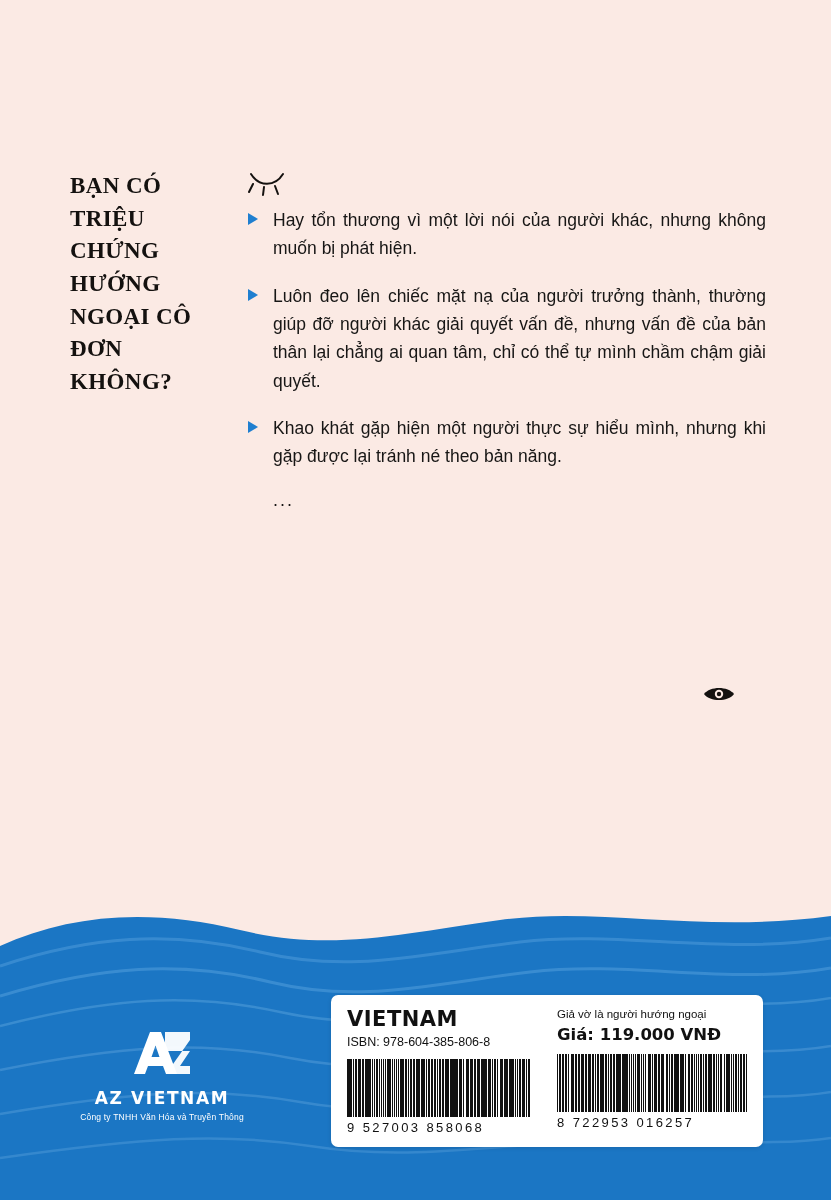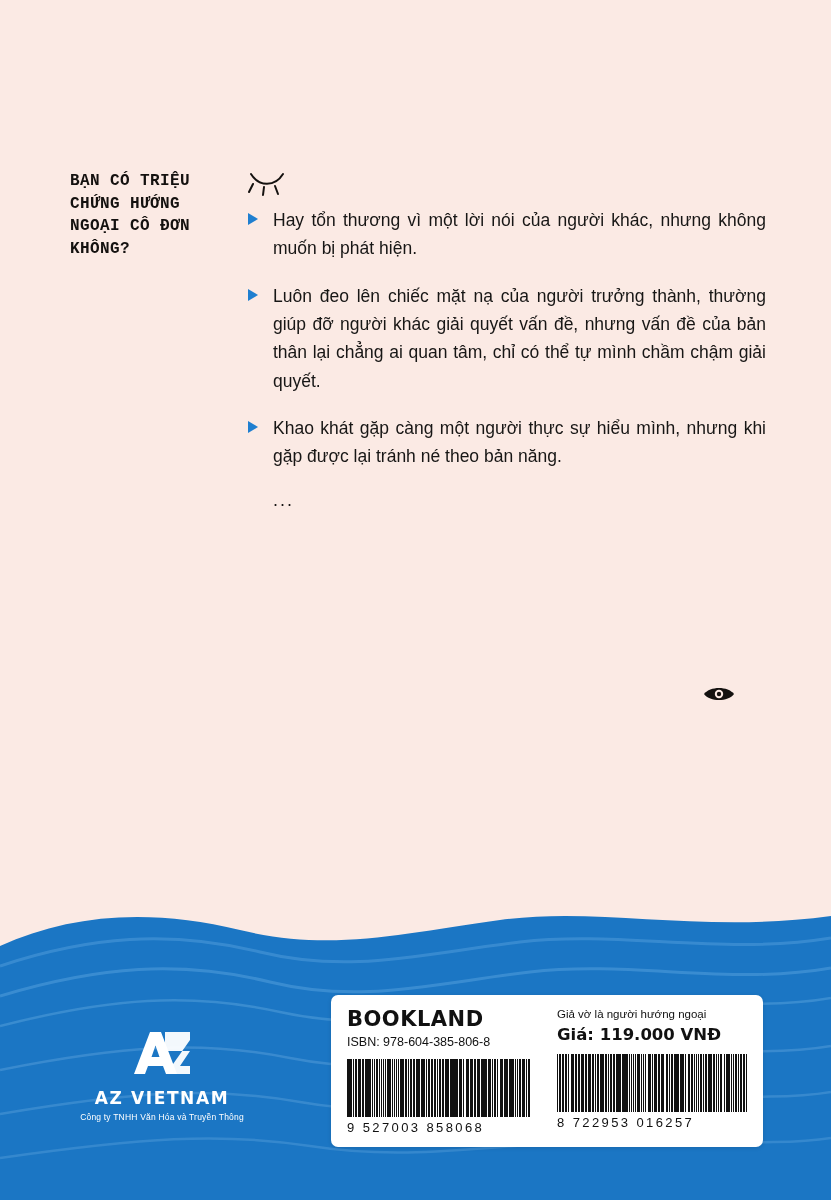--- a/index.html
+++ b/index.html
@@ -27,23 +27,23 @@
     top: 170px;
     left: 0;
     right: 0;
     display: flex;
     align-items: flex-start;
   }
 
   .headline {
     width: 150px;
     margin-left: 70px;
-    font-family: Liberation Mono, monospace;
+    font-family: Liberation Serif, serif;
     font-weight: bold;
-    font-size: 16px;
+    font-size: 23px;
     line-height: 1.42;
     letter-spacing: 0.4px;
     color: #14110f;
     text-transform: uppercase;
     flex: none;
   }
 
   .body-col {
     margin-left: 26px;
     width: 520px;
@@ -226,21 +226,21 @@
         <span>Hay tổn thương vì một lời nói của người khác, nhưng không muốn bị phát hiện.</span>
       </div>
 
       <div class="para">
         <span class="bullet"></span>
         <span>Luôn đeo lên chiếc mặt nạ của người trưởng thành, thường giúp đỡ người khác giải quyết vấn đề, nhưng vấn đề của bản thân lại chẳng ai quan tâm, chỉ có thể tự mình chầm chậm giải quyết.</span>
       </div>
 
       <div class="para">
         <span class="bullet"></span>
-        <span>Khao khát gặp càng một người thực sự hiểu mình, nhưng khi gặp được lại tránh né theo bản năng.</span>
+        <span>Khao khát gặp hiện một người thực sự hiểu mình, nhưng khi gặp được lại tránh né theo bản năng.</span>
       </div>
 
       <div class="ellipsis">...</div>
 
       <div class="open-eye">
         <svg width="34" height="20" viewBox="0 0 34 20" xmlns="http://www.w3.org/2000/svg">
           <path d="M2 10 C8 2, 26 2, 32 10 C26 18, 8 18, 2 10 Z" fill="#14110f"></path>
           <circle cx="17" cy="10" r="4.2" fill="#fbeae4"></circle>
           <circle cx="17" cy="10" r="2.2" fill="#14110f"></circle>
         </svg>
@@ -267,21 +267,21 @@
         <path d="M18 4 L2 46 L13 46 L16 38 L31 38 L34 46 L45 46 L29 4 Z M19.5 29 L23.5 17.5 L27.5 29 Z" fill="#ffffff"></path>
         <path d="M33 4 L58 4 L58 12 L45 12 L58 12 L34 46 L58 46 L58 38 L48 38 L58 23 L33 23 Z" fill="#ffffff" opacity="0.95"></path>
       </svg>
     </div>
     <div class="logo-name">AZ VIETNAM</div>
     <div class="logo-sub">Công ty TNHH Văn Hóa và Truyền Thông</div>
   </div>
 
   <div class="barcode-panel">
     <div class="bc-left">
-      <div class="publisher">BOOKLAND</div>
+      <div class="publisher">VIETNAM</div>
       <div class="isbn">ISBN: 978-604-385-806-8</div>
       <div class="barcode">
           <span class="bar" style="width:1px"></span>
           <span style="width:1px;display:inline-block"></span>
           <span class="bar" style="width:1px"></span>
           <span style="width:1px;display:inline-block"></span>
           <span class="bar" style="width:1px"></span>
           <span style="width:1px;display:inline-block"></span>
           <span class="bar" style="width:3px"></span>
           <span style="width:2px;display:inline-block"></span>

